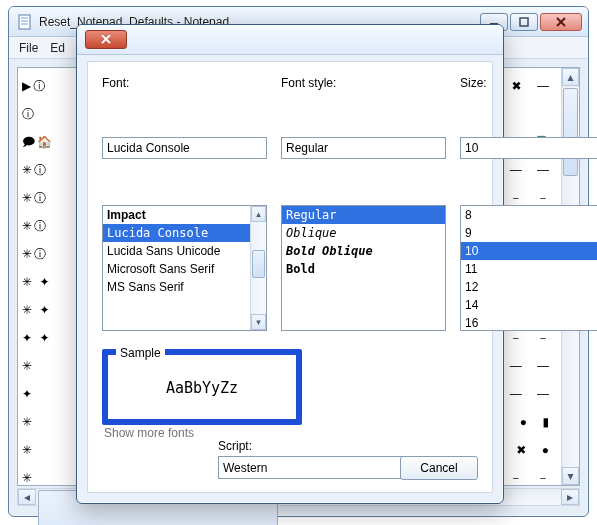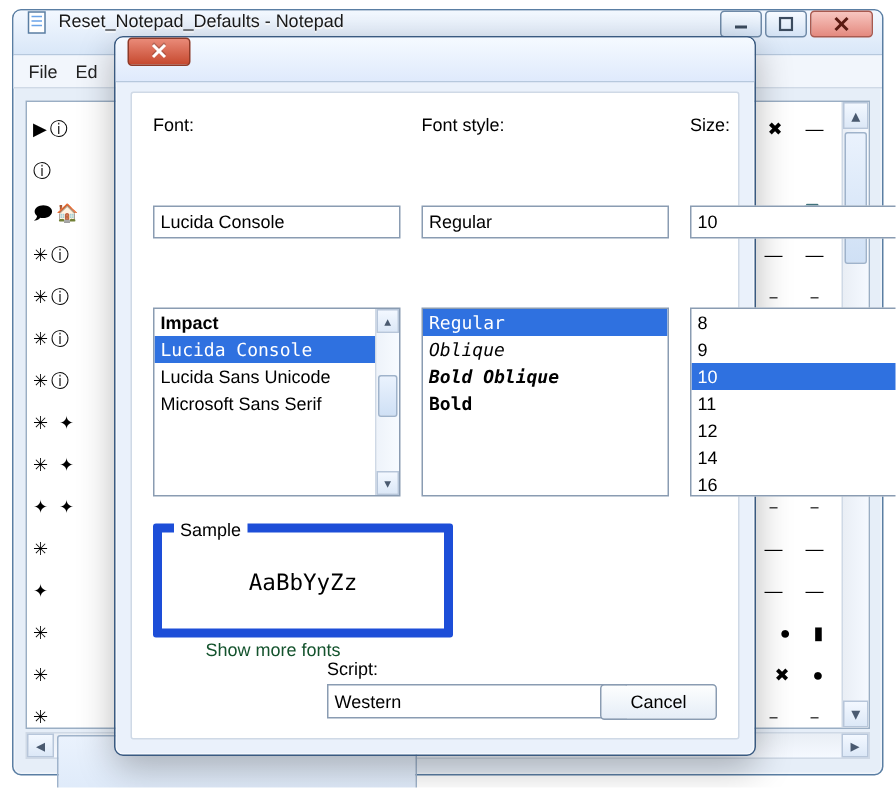--- a/index.html
+++ b/index.html
@@ -6,21 +6,21 @@
   body { margin: 0; background: #fff; width: 597px; height: 525px; overflow: hidden; position: relative; }
 
   
   .win {
     position: absolute; left: 8px; top: 6px; width: 581px; height: 511px;
     border: 1px solid #5a7ea3; border-radius: 6px;
     background: linear-gradient(#e9f1fb, #dce8f7 30px, #e6eef8 30px);
     box-shadow: 0 0 0 1px rgba(255,255,255,.4) inset;
   }
   .titlebar {
-    height: 30px; display: flex; padding: 0 6px 0 8px;
+    height: 30px; display: flex; align-items: center; padding: 0 6px 0 8px;
     background: linear-gradient(#f3f8ff, #d9e7f8);
     border-top-left-radius: 5px; border-top-right-radius: 5px;
     border-bottom: 1px solid #b6c8dd;
   }
   .titlebar .icon { width:16px; height:16px; margin-right:6px; }
   .titlebar .title { flex:1; color:#1a1a1a; text-shadow: 0 1px 0 #fff; }
   .winbtns { display:flex; gap:2px; }
   .winbtn {
     width: 28px; height: 18px; border: 1px solid #6f8aa8; border-radius: 3px;
     background: linear-gradient(#f6faff,#d4e3f5); display:flex; align-items:center; justify-content:center;
@@ -117,21 +117,21 @@
   }
   .group .glabel { position:absolute; top:-9px; left:8px; background:#fff; padding:0 4px; color:#000; }
   .sample { text-align:center; font-family:"Lucida Console",monospace; font-size:15px; padding:6px 0; }
 
   .scriptrow { margin-top:14px; margin-left:116px; width:200px; }
   .combo {
     height:23px; border:1px solid #8a9cb2; background:#fff; display:flex; align-items:center; padding:0 4px; justify-content:space-between;
   }
   .combo .dd { width:16px; text-align:center; color:#445a75; }
 
-  .link { position:absolute; left:16px; bottom:52px; color:#14532d; cursor:pointer;margin-left:33px; }
+  .link { position:absolute; left:16px; bottom:52px; color:#737373; cursor:pointer; }
 
   .btnrow { position:absolute; right:14px; bottom:12px; display:flex; gap:8px; }
   .pushbtn {
     min-width:78px; height:24px; border:1px solid #8a9cb2; border-radius:3px;
     background:linear-gradient(#fdfefe,#e5edf7); padding:0 12px; display:flex; align-items:center; justify-content:center; cursor:default;
   }
   .pushbtn.default { border-color:#3f73c9; box-shadow:0 0 0 1px #7fb2ff inset; background:linear-gradient(#f4f9ff,#d7e8ff); }
 </style>
 </head>
 <body>
@@ -208,20 +208,21 @@
 
       <div class="col font">
         <div class="lbl">Font:</div>
         <input class="txtin" value="Lucida Console" style="">
         <div class="listbox">
           <div class="items" id="font-items">
               <div class="item font-impact">Impact</div>
               <div class="item font-lucida sel">Lucida Console</div>
               <div class="item font-lsu">Lucida Sans Unicode</div>
               <div class="item font-mss">Microsoft Sans Serif</div>
+              <div class="item font-msss">MS Sans Serif</div>
             </div>
           <div class="lscroll">
             <div class="sbbtn">▴</div>
             <div class="sbtrack">
                 <div class="sbthumb"></div>
               </div>
             <div class="sbbtn">▾</div>
           </div>
         </div>
       </div>

